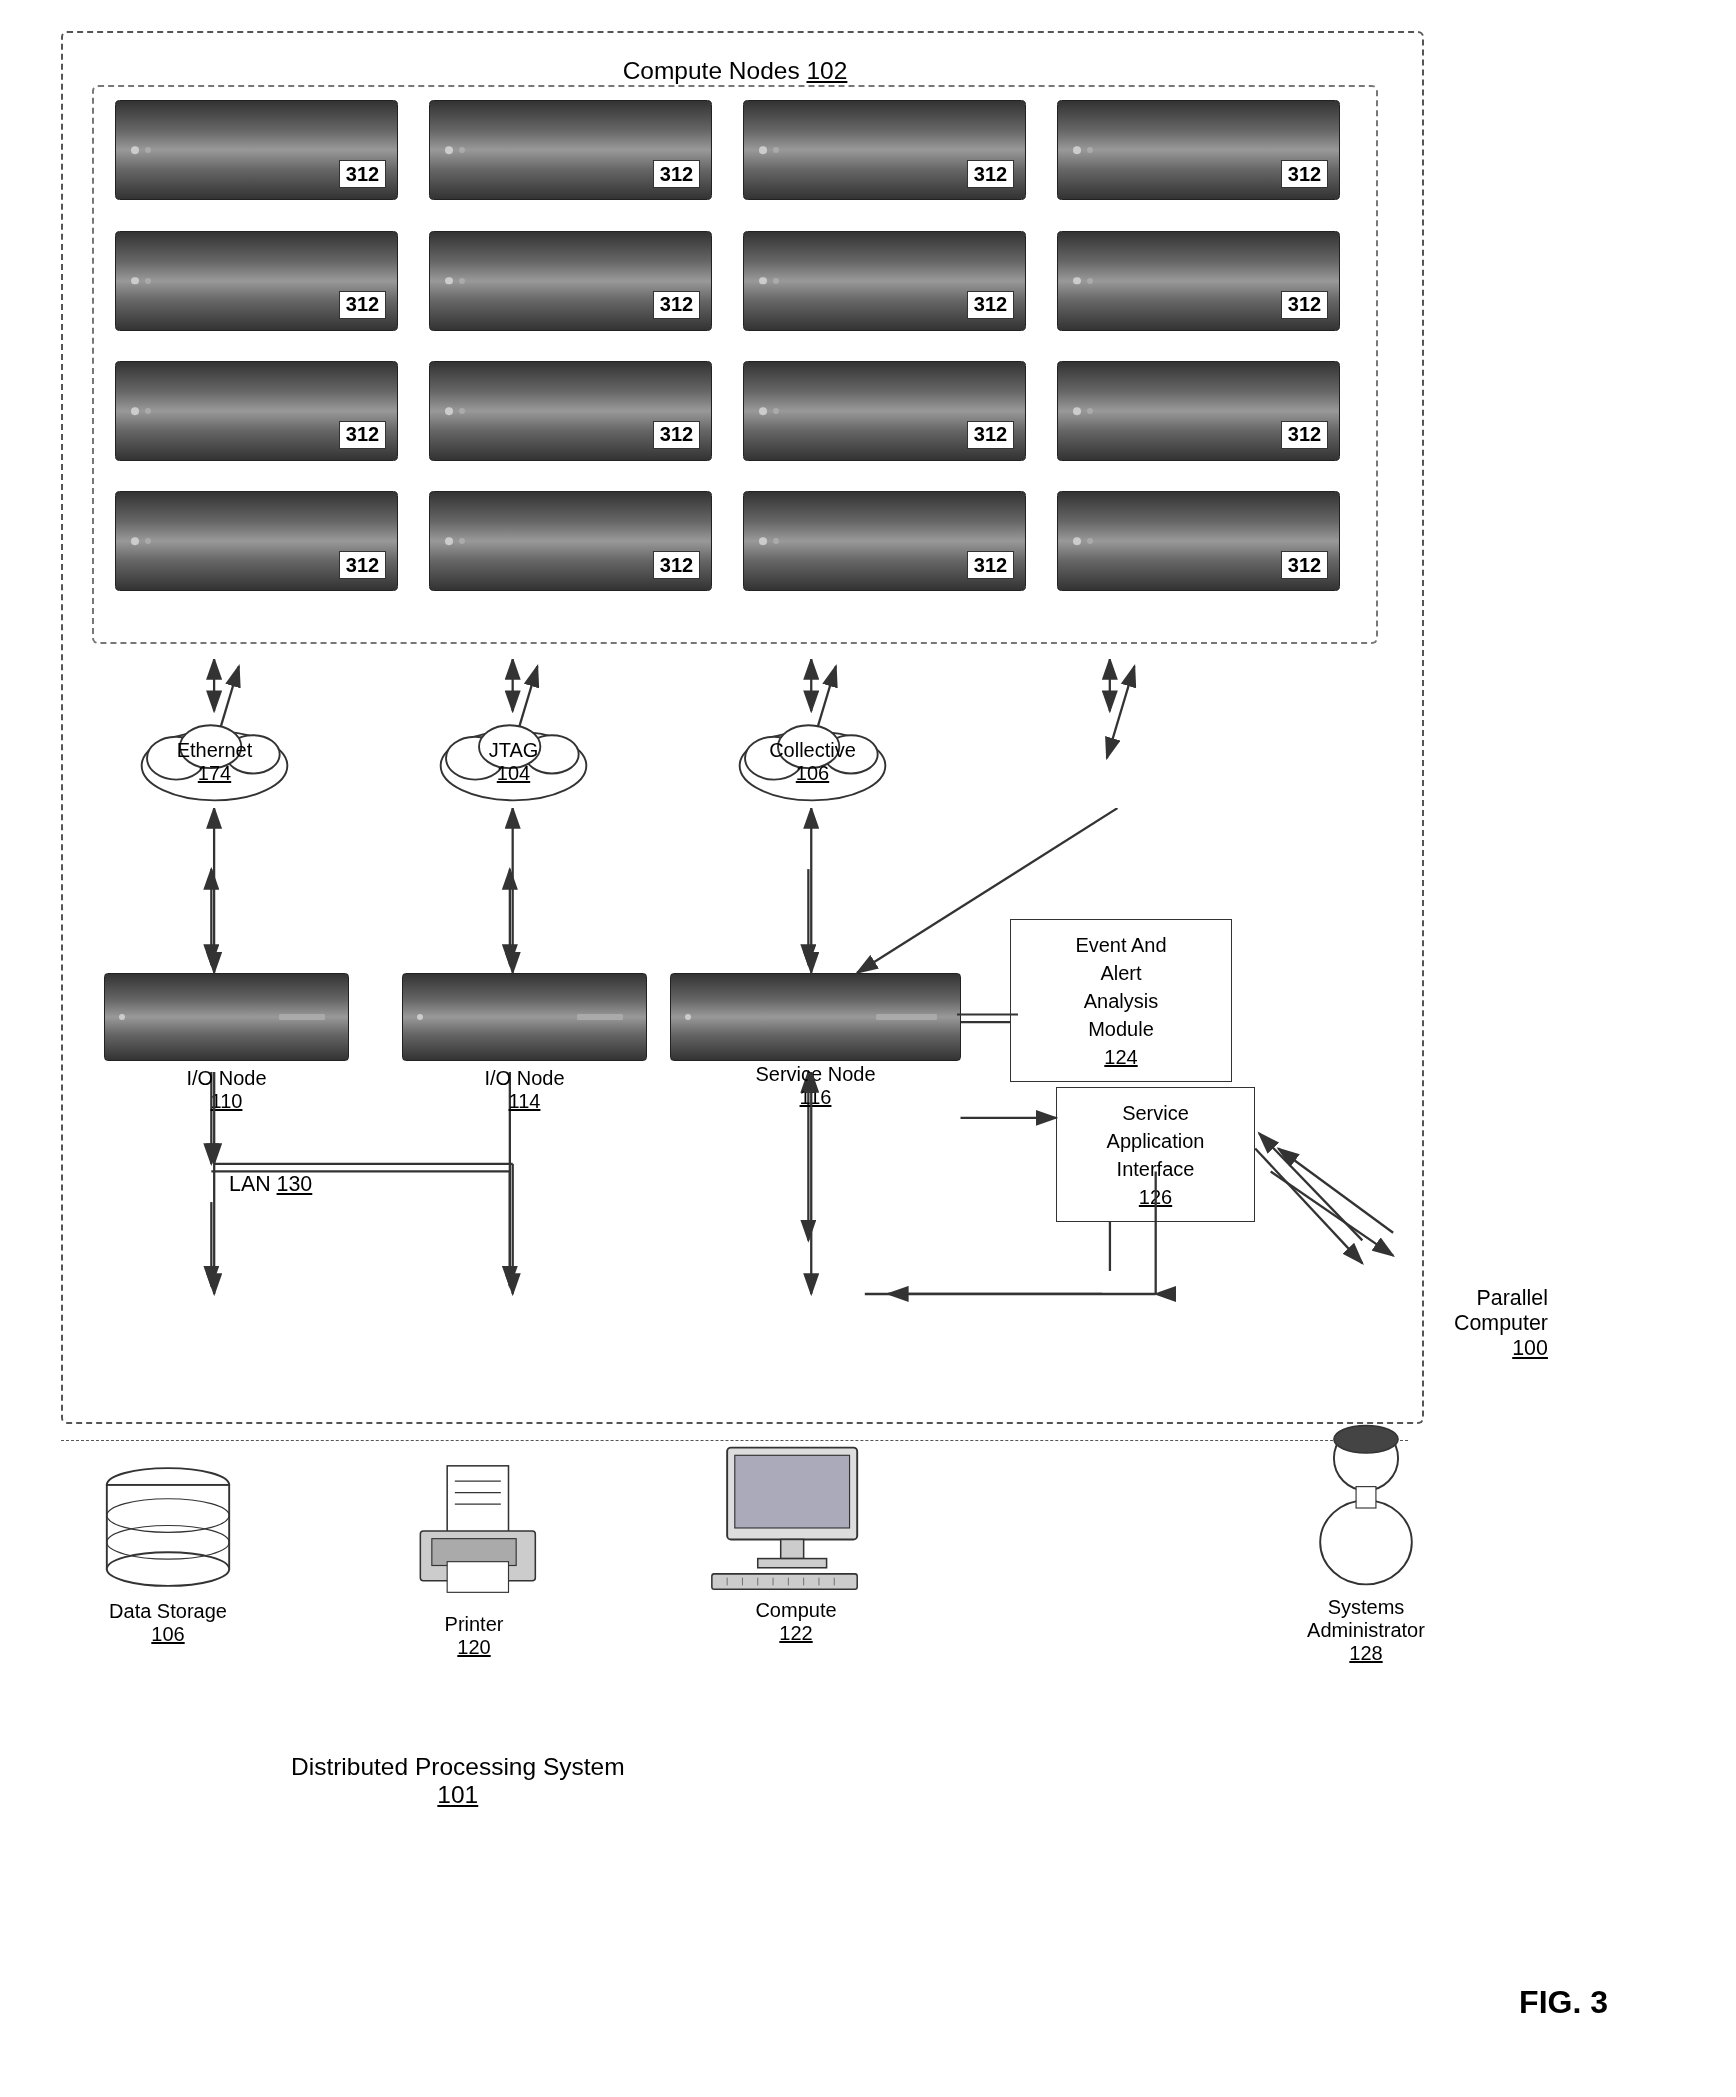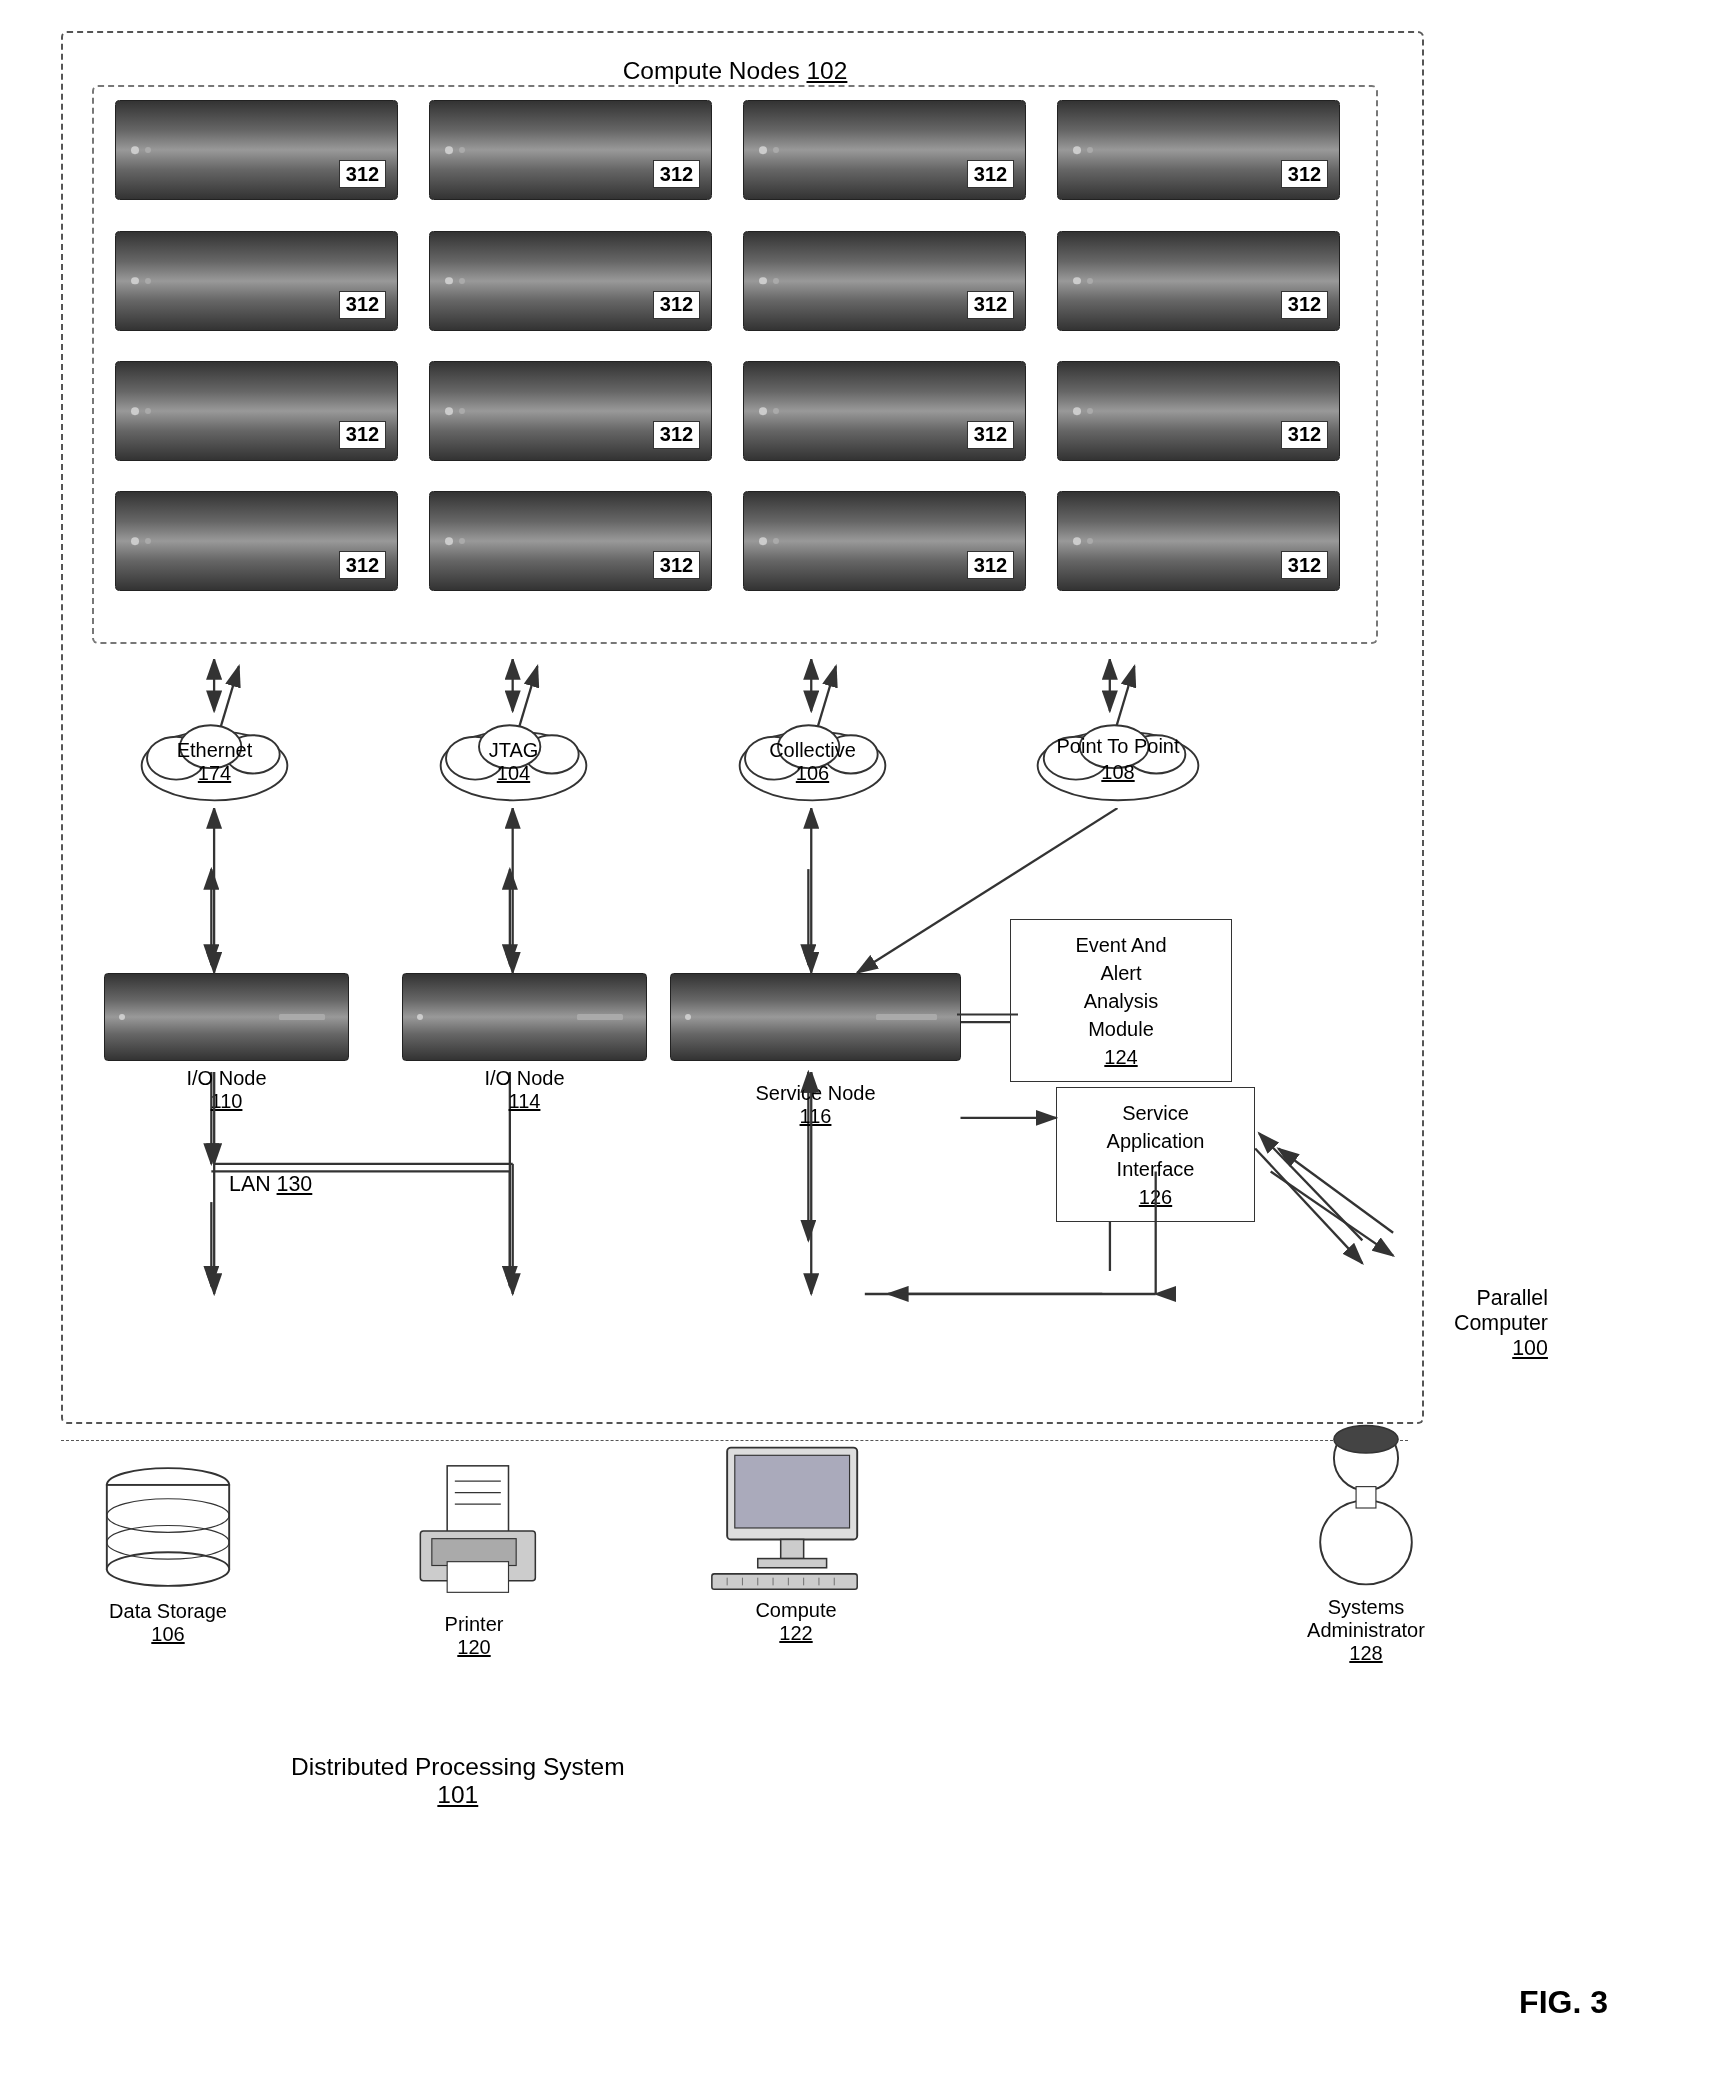--- a/index.html
+++ b/index.html
@@ -305,32 +305,20 @@
       <ellipse cx="55" cy="55" rx="38" ry="28" fill="white" stroke="#333" stroke-width="2.5"></ellipse>
       <ellipse cx="155" cy="50" rx="35" ry="25" fill="white" stroke="#333" stroke-width="2.5"></ellipse>
       <ellipse cx="100" cy="40" rx="40" ry="28" fill="white" stroke="#333" stroke-width="2.5"></ellipse>
     </svg>
     <div style="position:absolute; top:23px; left:0; width:161px; text-align:center; font-size:20px;">
       <span>Collective</span><br>
       <span style="text-decoration:underline;">106</span>
     </div>
   </div>
 
-  <div style="position:absolute; top:685px; left:969px;">
-    <svg width="176" height="92" viewBox="0 0 230 120" xmlns="http://www.w3.org/2000/svg">
-      <ellipse cx="115" cy="65" rx="105" ry="45" fill="white" stroke="#333" stroke-width="2.5"></ellipse>
-      <ellipse cx="60" cy="55" rx="42" ry="28" fill="white" stroke="#333" stroke-width="2.5"></ellipse>
-      <ellipse cx="165" cy="50" rx="38" ry="25" fill="white" stroke="#333" stroke-width="2.5"></ellipse>
-      <ellipse cx="110" cy="40" rx="45" ry="28" fill="white" stroke="#333" stroke-width="2.5"></ellipse>
-    </svg>
-    <div style="position:absolute; top:17px; left:0; width:176px; text-align:center; font-size:20px; line-height:1.3;">
-      <span>Point To Point</span><br>
-      <span style="text-decoration:underline;">108</span>
-    </div>
-  </div>
 
   <div style="position:absolute; top:942px; left:43px;">
     <div class="io-node-box">
       <div style="position:absolute; right:23px; top:50%; transform:translateY(-50%); width:46px; height:6.1px; background:#aaa; border-radius:1.5px;"></div>
     </div>
     <div class="node-label" style="margin-top:6.1px;">
       <span>I/O Node</span><br>
       <span class="ref" style="text-decoration:underline;">110</span>
     </div>
   </div>
@@ -342,21 +330,21 @@
     <div class="node-label" style="margin-top:6.1px;">
       <span>I/O Node</span><br>
       <span style="text-decoration:underline;">114</span>
     </div>
   </div>
 
   <div style="position:absolute; top:942px; left:609px;">
     <div class="service-node-box">
       <div style="position:absolute; right:23px; top:50%; transform:translateY(-50%); width:61px; height:6.1px; background:#aaa; border-radius:1.5px;"></div>
     </div>
-    <div class="node-label" style="margin-top:21px;">
+    <div class="node-label" style="margin-top:2px;">
       <span>Service Node</span><br>
       <span style="text-decoration:underline;">116</span>
     </div>
   </div>
 
   <div class="callout-box" style="top:888px; left:949px; width:222px;">
     <span>Event And<br>Alert<br>Analysis<br>Module</span><br>
     <span style="text-decoration:underline;">124</span>
   </div>
 

